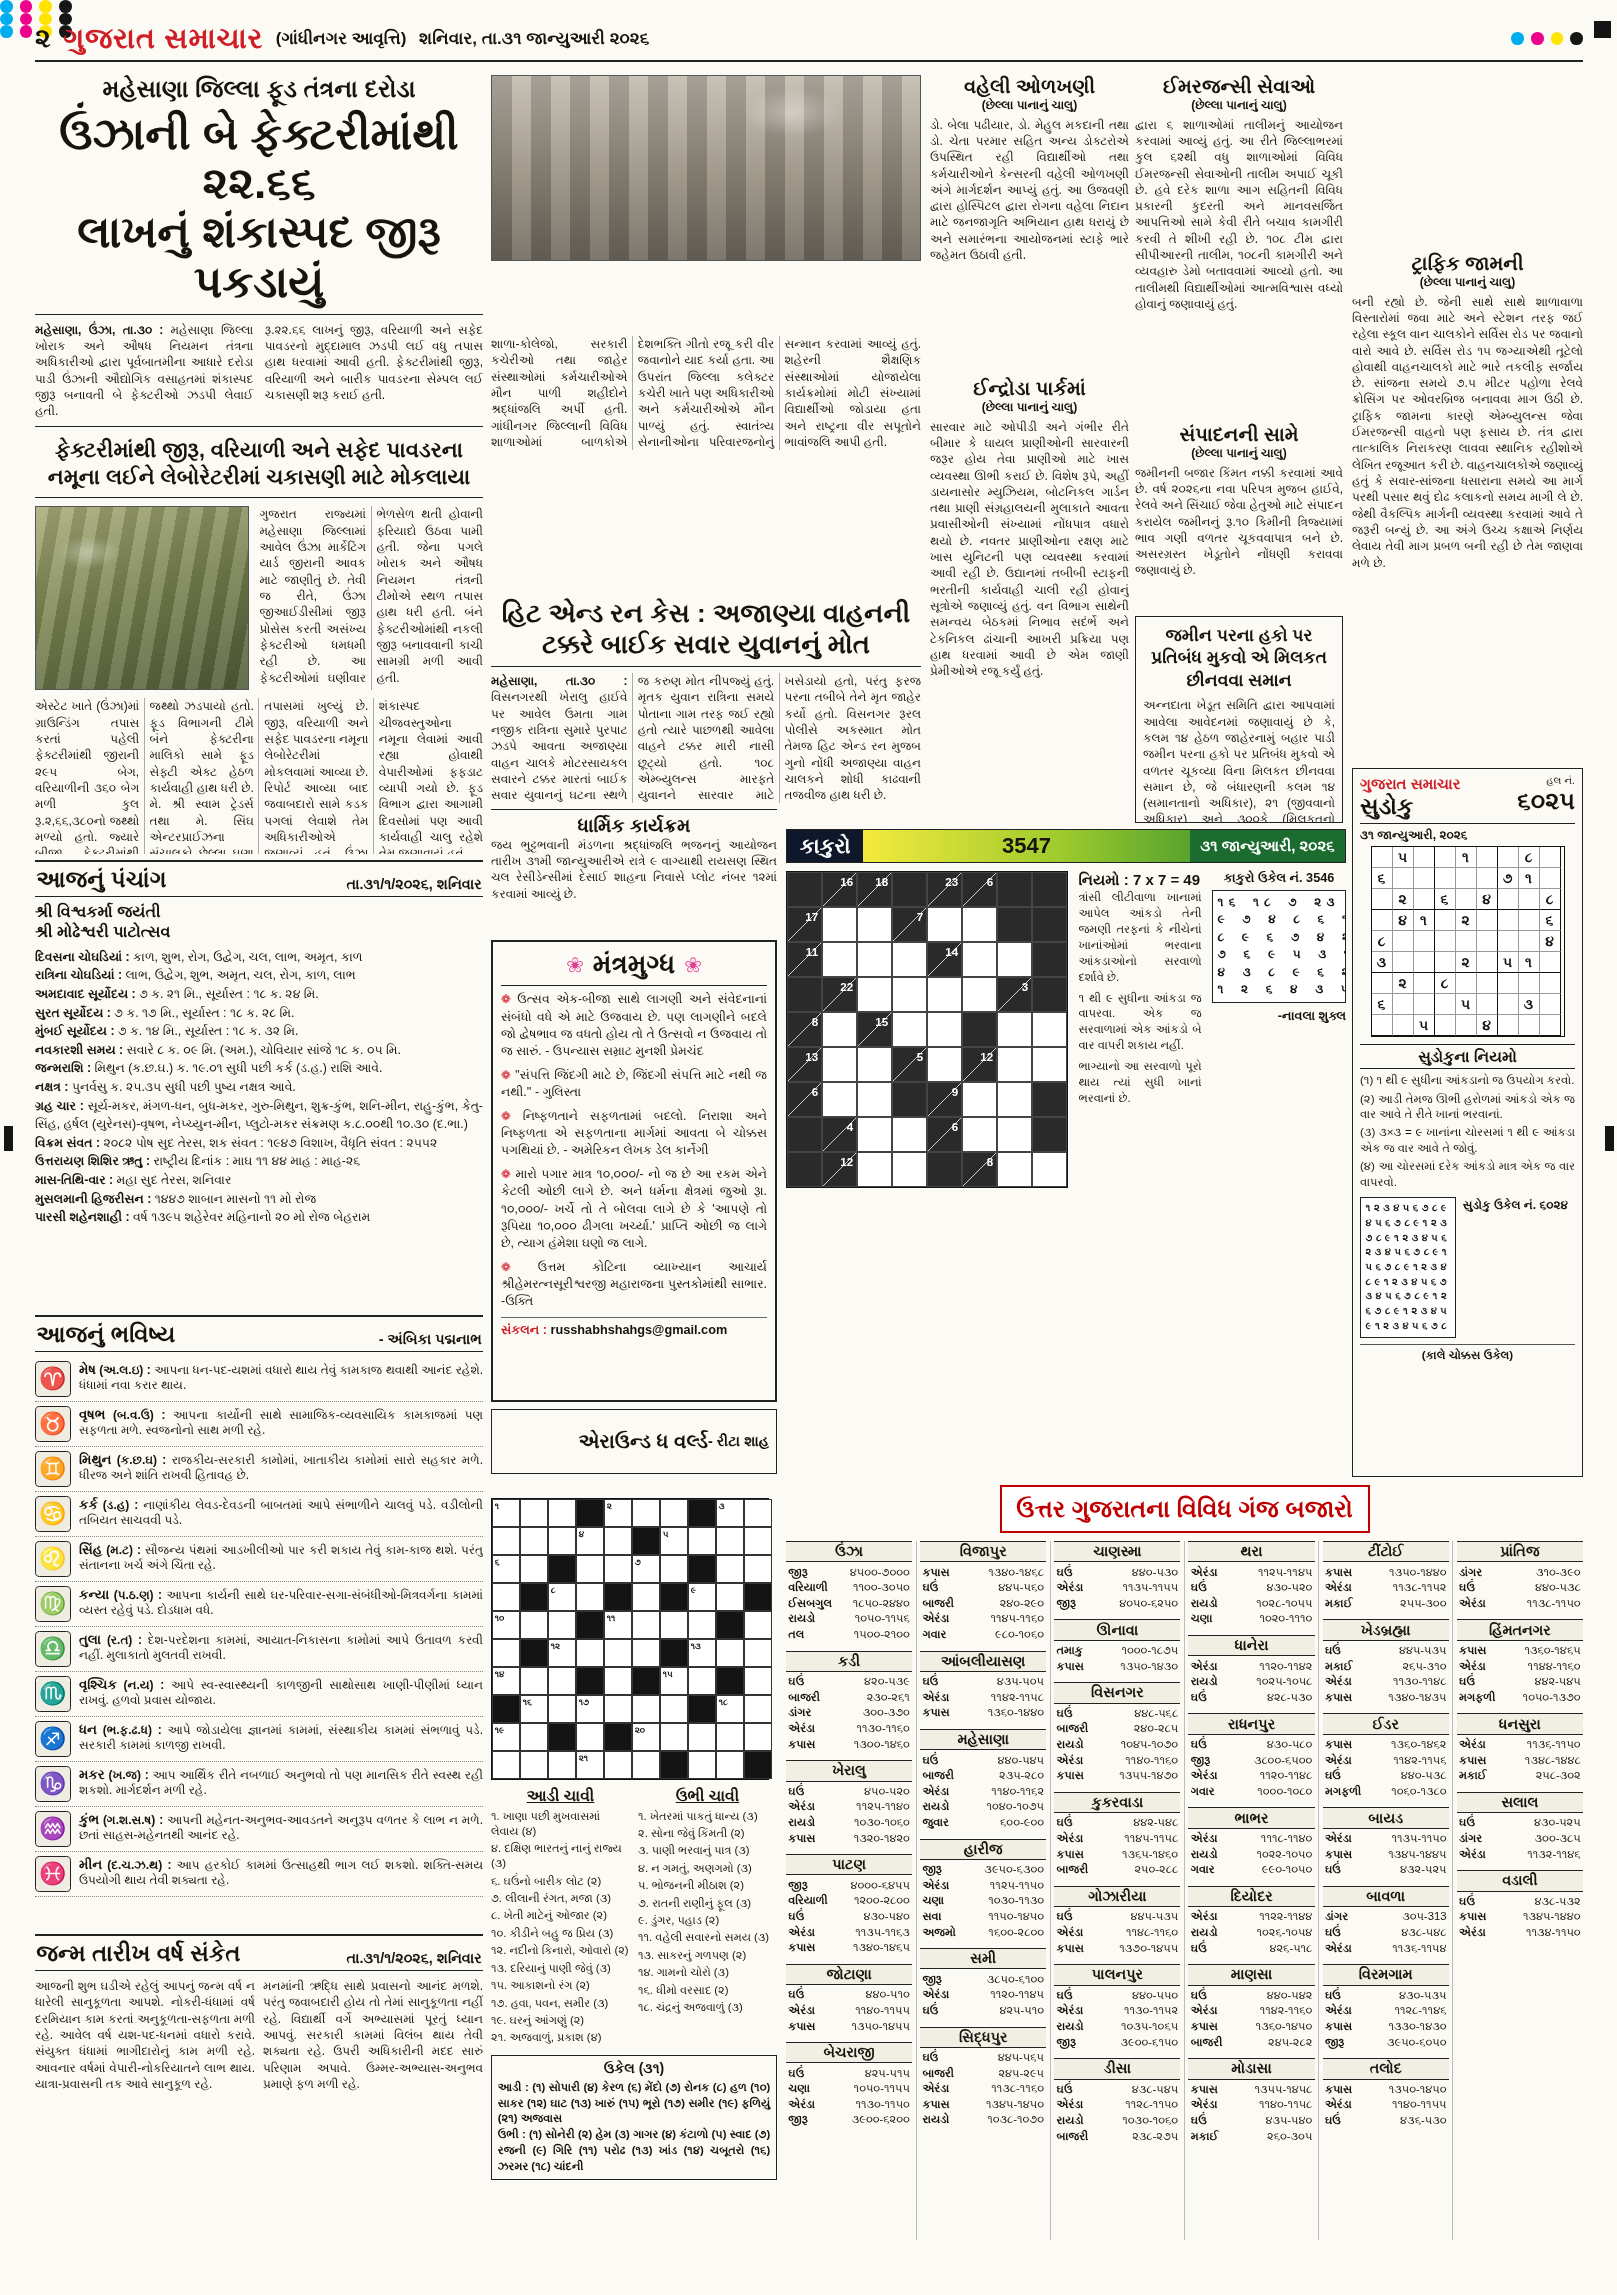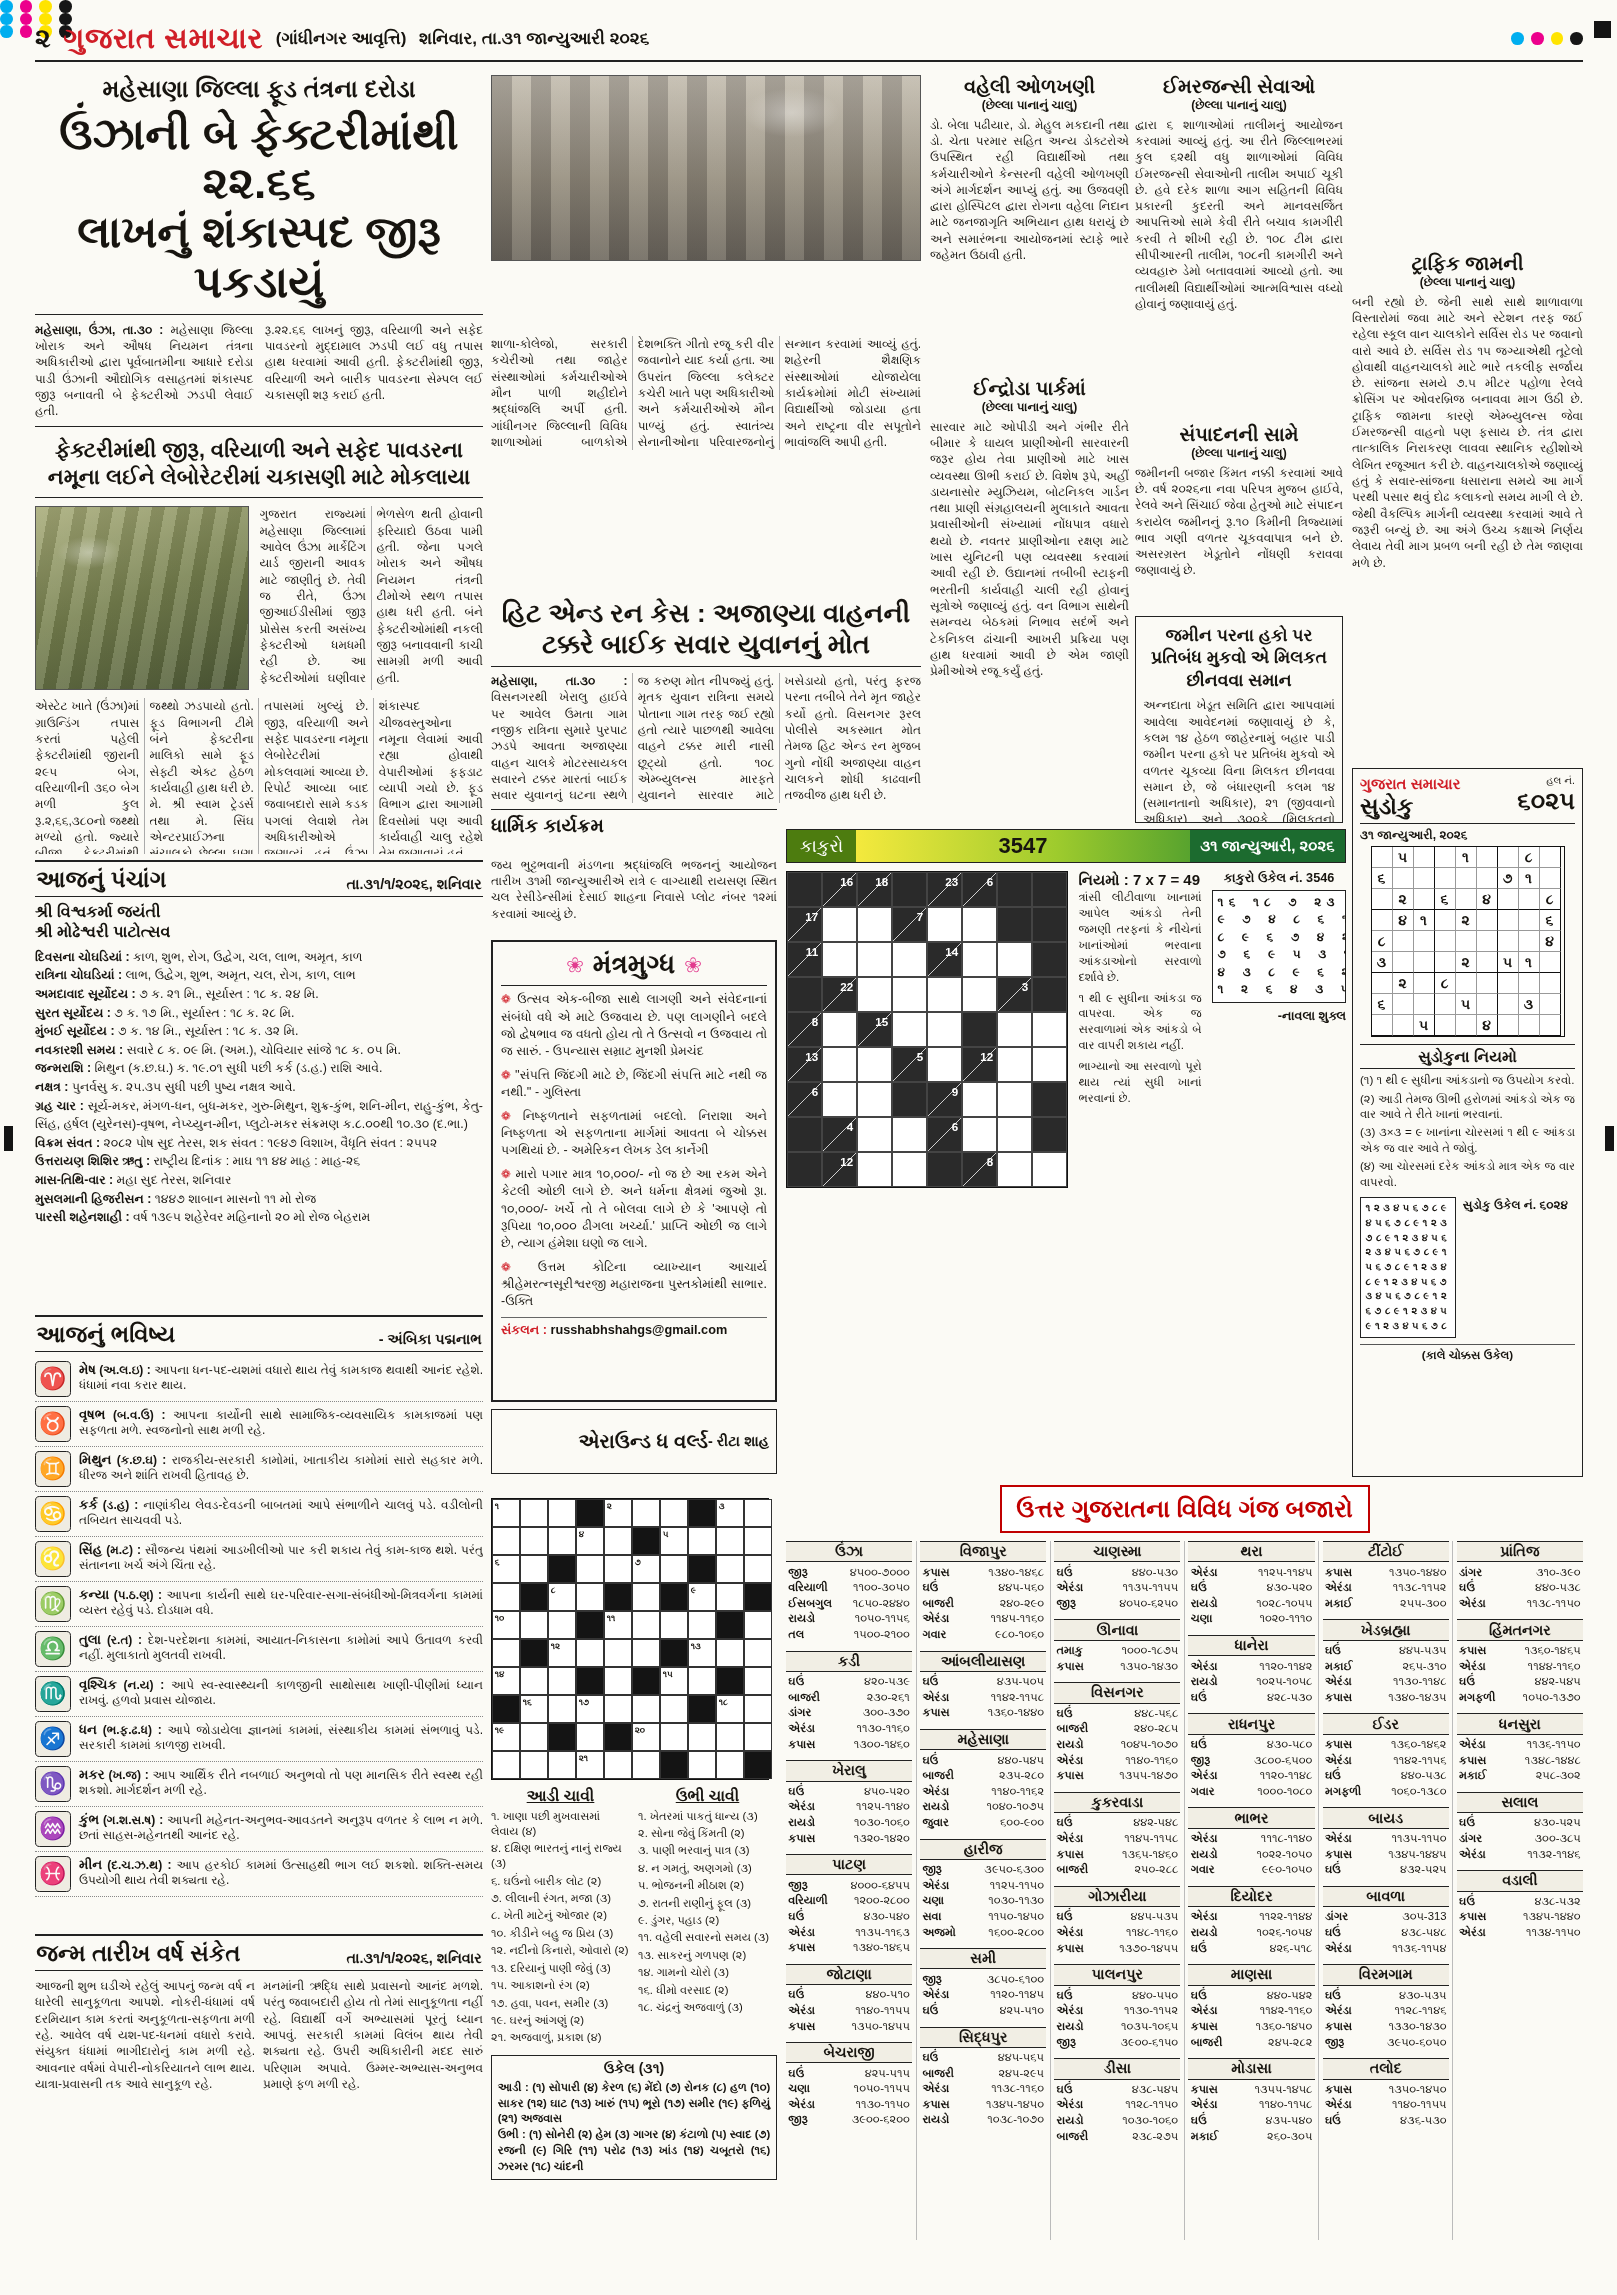--- a/index.html
+++ b/index.html
@@ -57,21 +57,21 @@
 #contB{left:930px;top:377px;width:199px;height:427px}
 #contC{left:1135px;top:75px;width:208px;height:342px}
 #contD{left:1135px;top:423px;width:208px;height:188px}
 #landbox{left:1135px;top:616px;width:208px;height:207px;border:1.7px solid #222;padding:7px}
 #landbox .lh{font-size:17.3px;line-height:1.3;font-weight:700;text-align:center;margin-bottom:5.8px}
 #contE{left:1352px;top:75px;width:231px;height:172px}
 #contF{left:1352px;top:252px;width:231px;height:511px}
 
 
 #dharmik{left:491px;top:809px;width:286px;height:126px;border-top:1.2px solid #222;padding-top:4.6px}
-#dharmik .dt{font-size:19px;font-weight:700;margin-bottom:20px}
+#dharmik .dt{font-size:19px;font-weight:700;text-align:center;margin-bottom:0}
 #mantra{left:491px;top:940px;width:286px;height:462px;border:2.3px double #222;padding:7px 8px}
 #mantra .mh{display:flex;align-items:center;justify-content:center;gap:9.2px;border-bottom:1.2px solid #222;padding-bottom:4.6px;margin-bottom:5.8px}
 #mantra .mh b{font-size:26.6px}
 .lotus{font-size:21px;color:#e23a8e}
 .mitem{font-size:12.4px;line-height:1.38;text-align:justify;margin-bottom:7px}
 .mitem::before{content:"❁ ";color:#d01e27}
 .sankalan{border-top:0.6px solid #666;padding-top:4.6px;font-size:12.7px;font-weight:700}
 
 
 #panchang{left:35px;top:860px;width:448px;height:448px}
@@ -107,21 +107,21 @@
 .cwcol{flex:1}
 .cwcol h4{font-size:15.6px;text-align:center;text-decoration:underline;margin-bottom:3.5px}
 .clue{font-size:11.3px;line-height:1.34;margin-bottom:2.3px}
 .cwsol{border:1.7px solid #222;margin-top:7px;padding:4.6px 5.8px}
 .cwsol h5{font-size:14px;text-align:center;margin-bottom:2.3px}
 .solline{font-size:11.3px;font-weight:700;line-height:1.4;text-align:justify}
 
 
 #kak{left:786px;top:829px;width:560px;height:649px}
 .kbar{display:flex;align-items:stretch;height:34px;margin-bottom:8px;border:0.6px solid #222}
-.kbar .kt{background:#4d7c0f;color:#fff;font-size:18px;font-weight:400;display:flex;align-items:center;padding:0 12.7px}
+.kbar .kt{background:#0f172a;color:#fff;font-size:21px;font-weight:700;display:flex;align-items:center;padding:0 12.7px}
 .kbar .kg{flex:1;background:linear-gradient(90deg,#f4e93d,#9ecb2d 60%,#58a32e);display:flex;align-items:center;justify-content:center}
 .kbar .kn{font-size:22px;font-weight:700}
 .kbar .kd{background:#1c6b2f;color:#fff;font-size:15px;font-weight:700;display:flex;align-items:center;padding:0 10.4px}
 .kmain{display:flex;gap:10.4px}
 .kgrid{border:1.2px solid #111}
 .krow{display:flex}
 .kkc{width:35px;height:35px;border:0.6px solid #444;background:#fff;position:relative;flex:0 0 auto}
 .kkc.blk{background:#2a2a2a}
 .kkc.clu{background:linear-gradient(to bottom right,transparent calc(50% - 0.6px),#cfcfcf calc(50% - 0.6px),#cfcfcf calc(50% + 0.6px),transparent calc(50% + 0.6px)),#2a2a2a}
 .kkc .knum{position:absolute;top:1.7px;right:2.9px;color:#fff;font-size:11.6px;font-weight:700}

